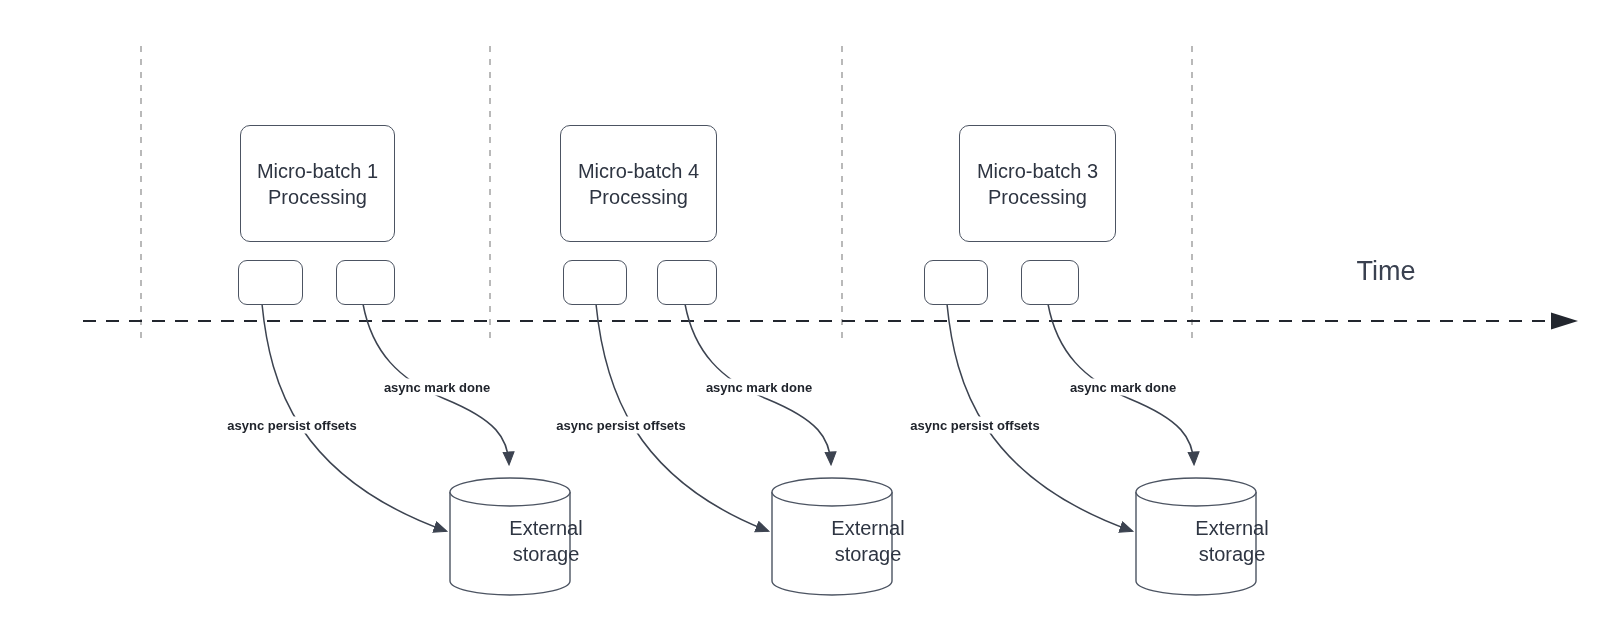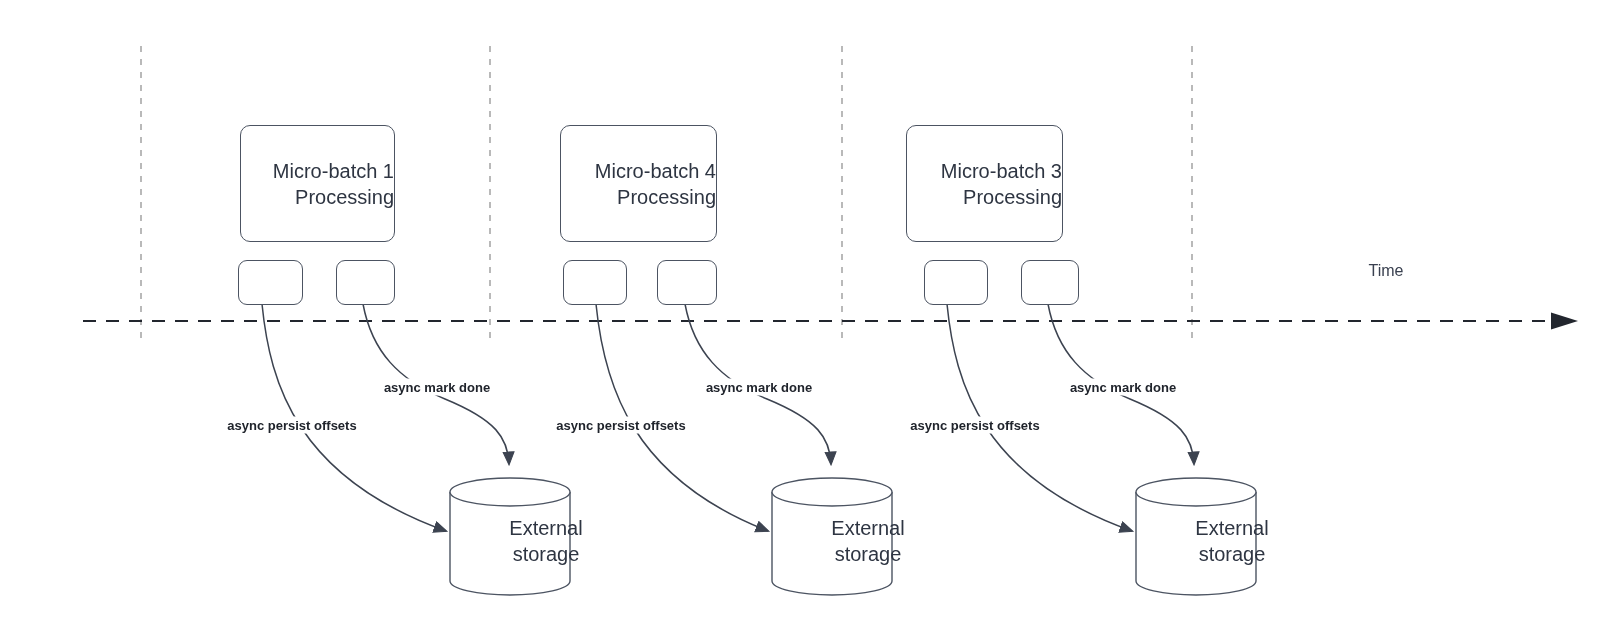--- a/index.html
+++ b/index.html
@@ -21,21 +21,21 @@
     top: 0;
   }
   .proc-box {
     position: absolute;
     box-sizing: border-box;
     border: 1px solid #4c5462;
     border-radius: 10px;
     background: #ffffff;
     display: flex;
     flex-direction: column;
-    align-items: flex-end;
+    align-items: center;
     justify-content: center;
     color: #2e3542;
     font-size: 20px;
     line-height: 26px;
     text-align: center;
   }
   .mini-box {
     position: absolute;
     box-sizing: border-box;
     border: 1px solid #4c5462;
@@ -59,21 +59,21 @@
     text-align: center;
     color: #2e3542;
     font-size: 20px;
     line-height: 26px;
     margin-left: 36px;
   }
   .time-label {
     position: absolute;
     transform: translate(-50%, -50%);
     color: #3a4150;
-    font-size: 16px;
+    font-size: 27px;
     white-space: nowrap;
   }
 </style>
 </head>
 <body>
 
 <div class="canvas">
 
   <svg class="shapes" width="1600" height="642" viewBox="0 0 1600 642">
     <defs>
@@ -132,21 +132,21 @@
   <div class="proc-box" style="left:560px; top:125px; width:157px; height:117px;">
     <div>Micro-batch 4</div>
     <div>Processing</div>
   </div>
   <div class="mini-box" style="left:563px; top:260px; width:64px; height:45px;"></div>
   <div class="mini-box" style="left:657px; top:260px; width:60px; height:45px;"></div>
   <div class="edge-label" style="left:621px; top:425px;">async persist offsets</div>
   <div class="edge-label" style="left:759px; top:387px;">async mark done</div>
   <div class="storage-label" style="left:832px; top:541px;">External storage</div>
 
-  <div class="proc-box" style="left:906px; top:125px; width:157px; height:117px;">
+  <div class="proc-box" style="left:959px; top:125px; width:157px; height:117px;">
     <div>Micro-batch 3</div>
     <div>Processing</div>
   </div>
   <div class="mini-box" style="left:924px; top:260px; width:64px; height:45px;"></div>
   <div class="mini-box" style="left:1021px; top:260px; width:58px; height:45px;"></div>
   <div class="edge-label" style="left:975px; top:425px;">async persist offsets</div>
   <div class="edge-label" style="left:1123px; top:387px;">async mark done</div>
   <div class="storage-label" style="left:1196px; top:541px;">External storage</div>
 
   <div class="time-label" style="left:1386px; top:271px;">Time</div>

